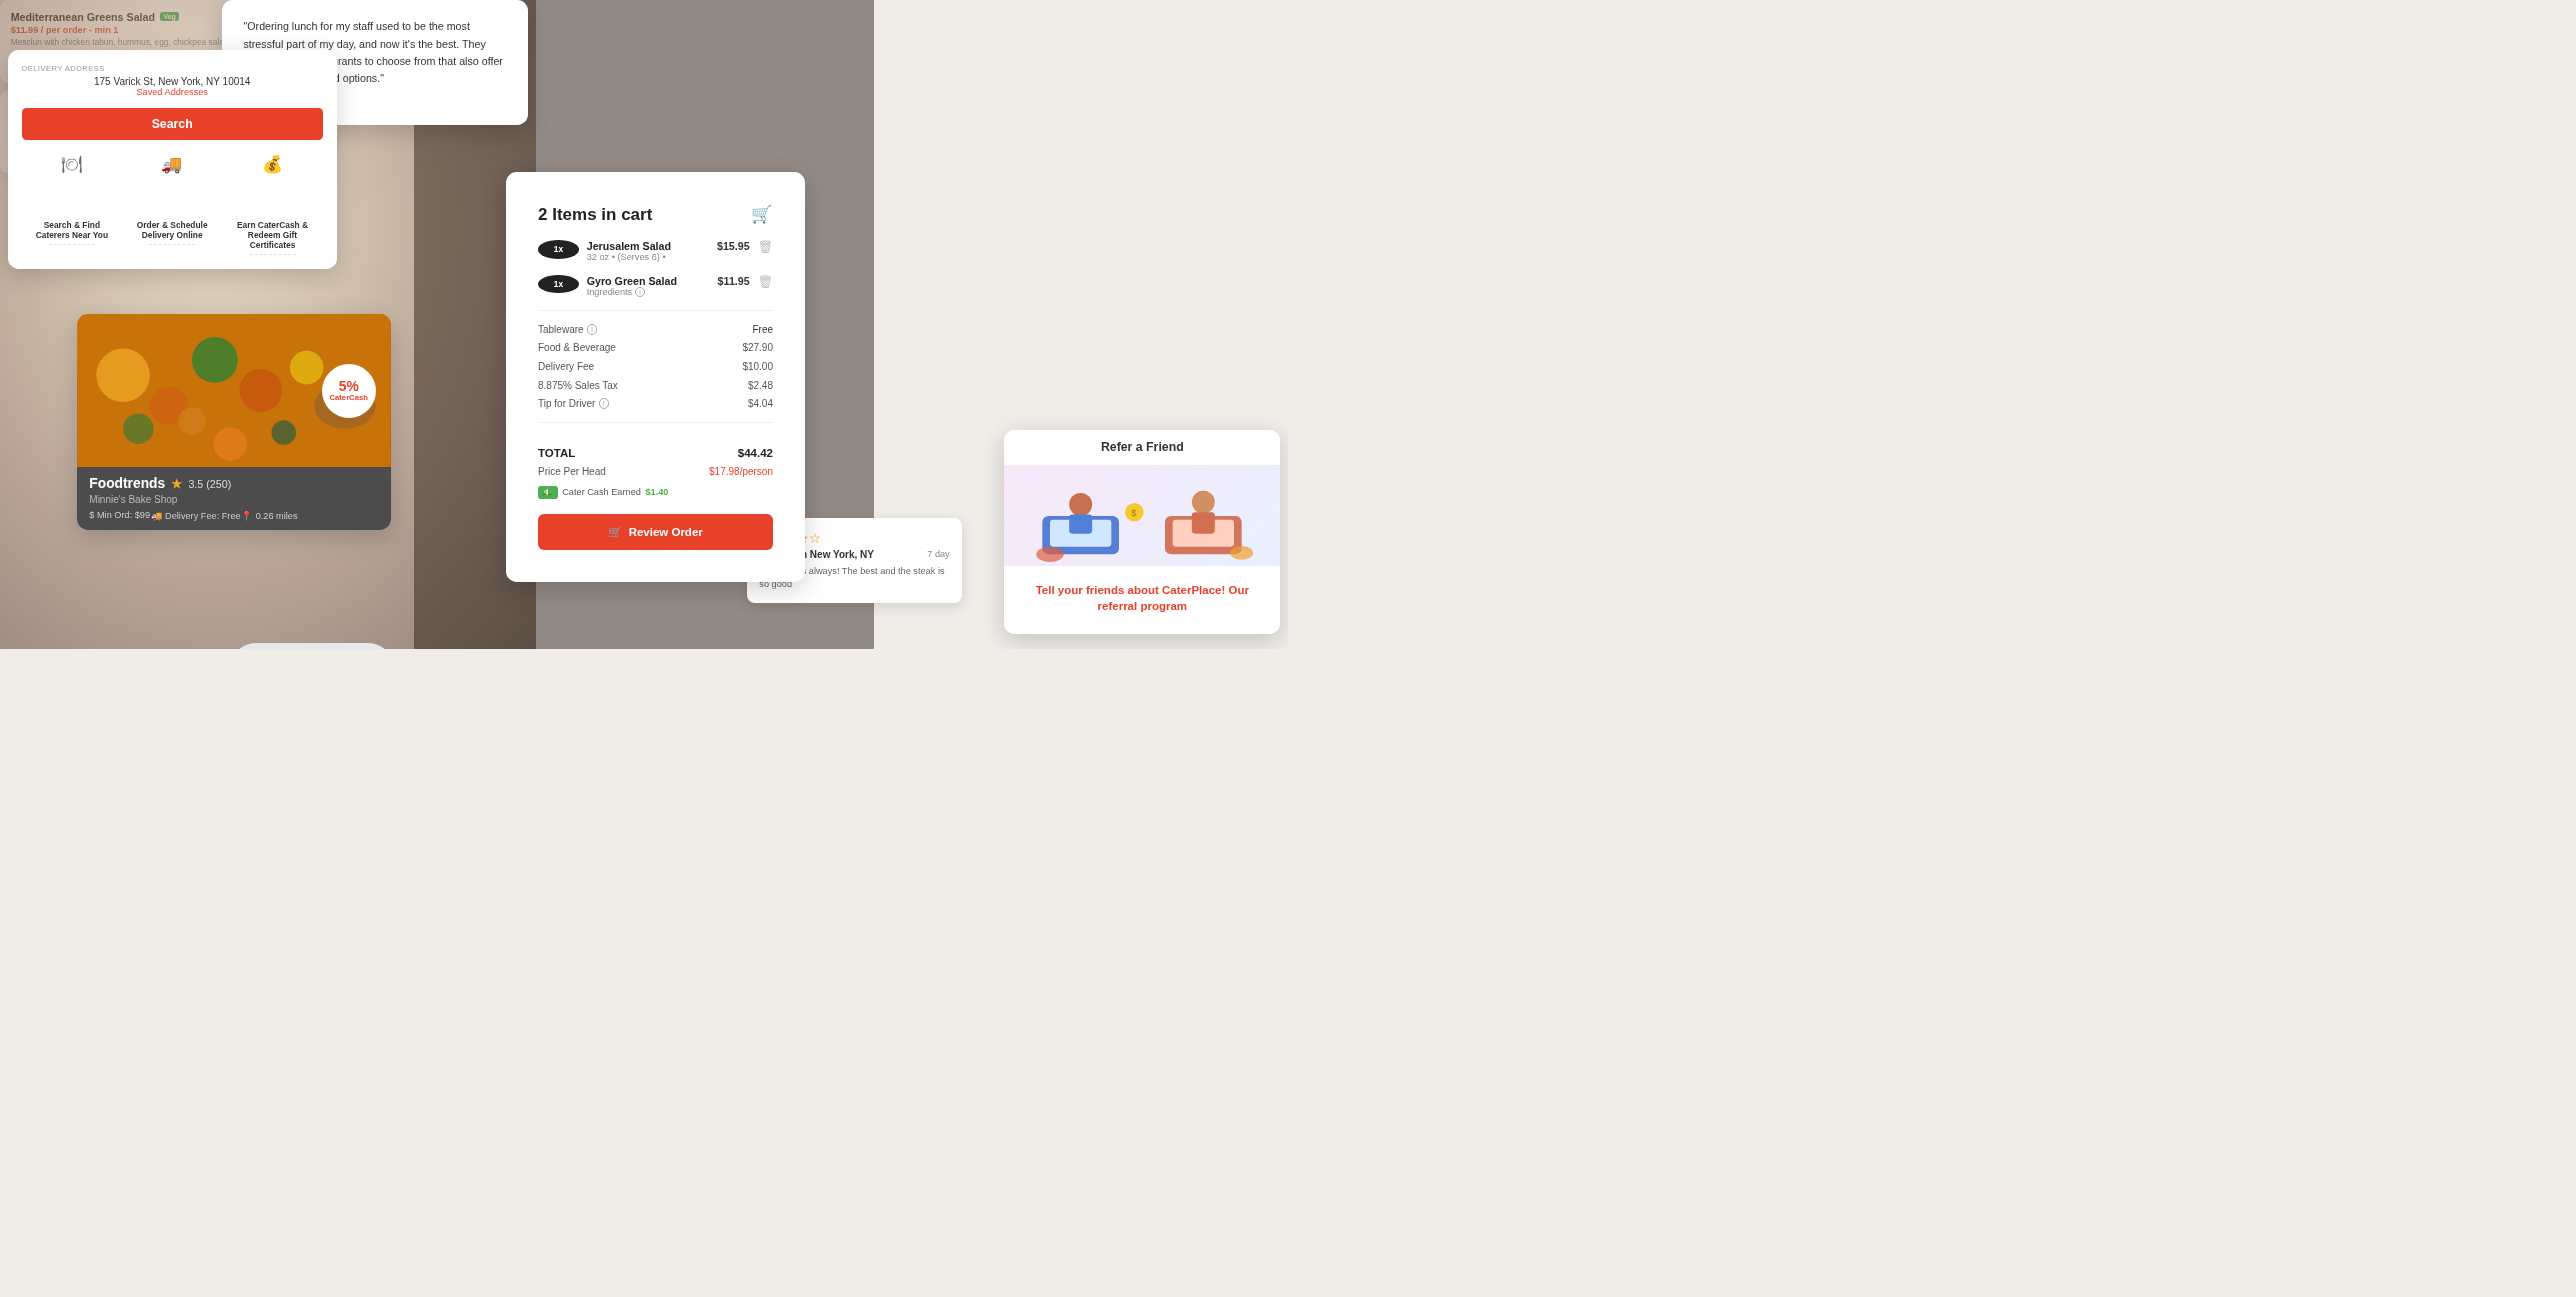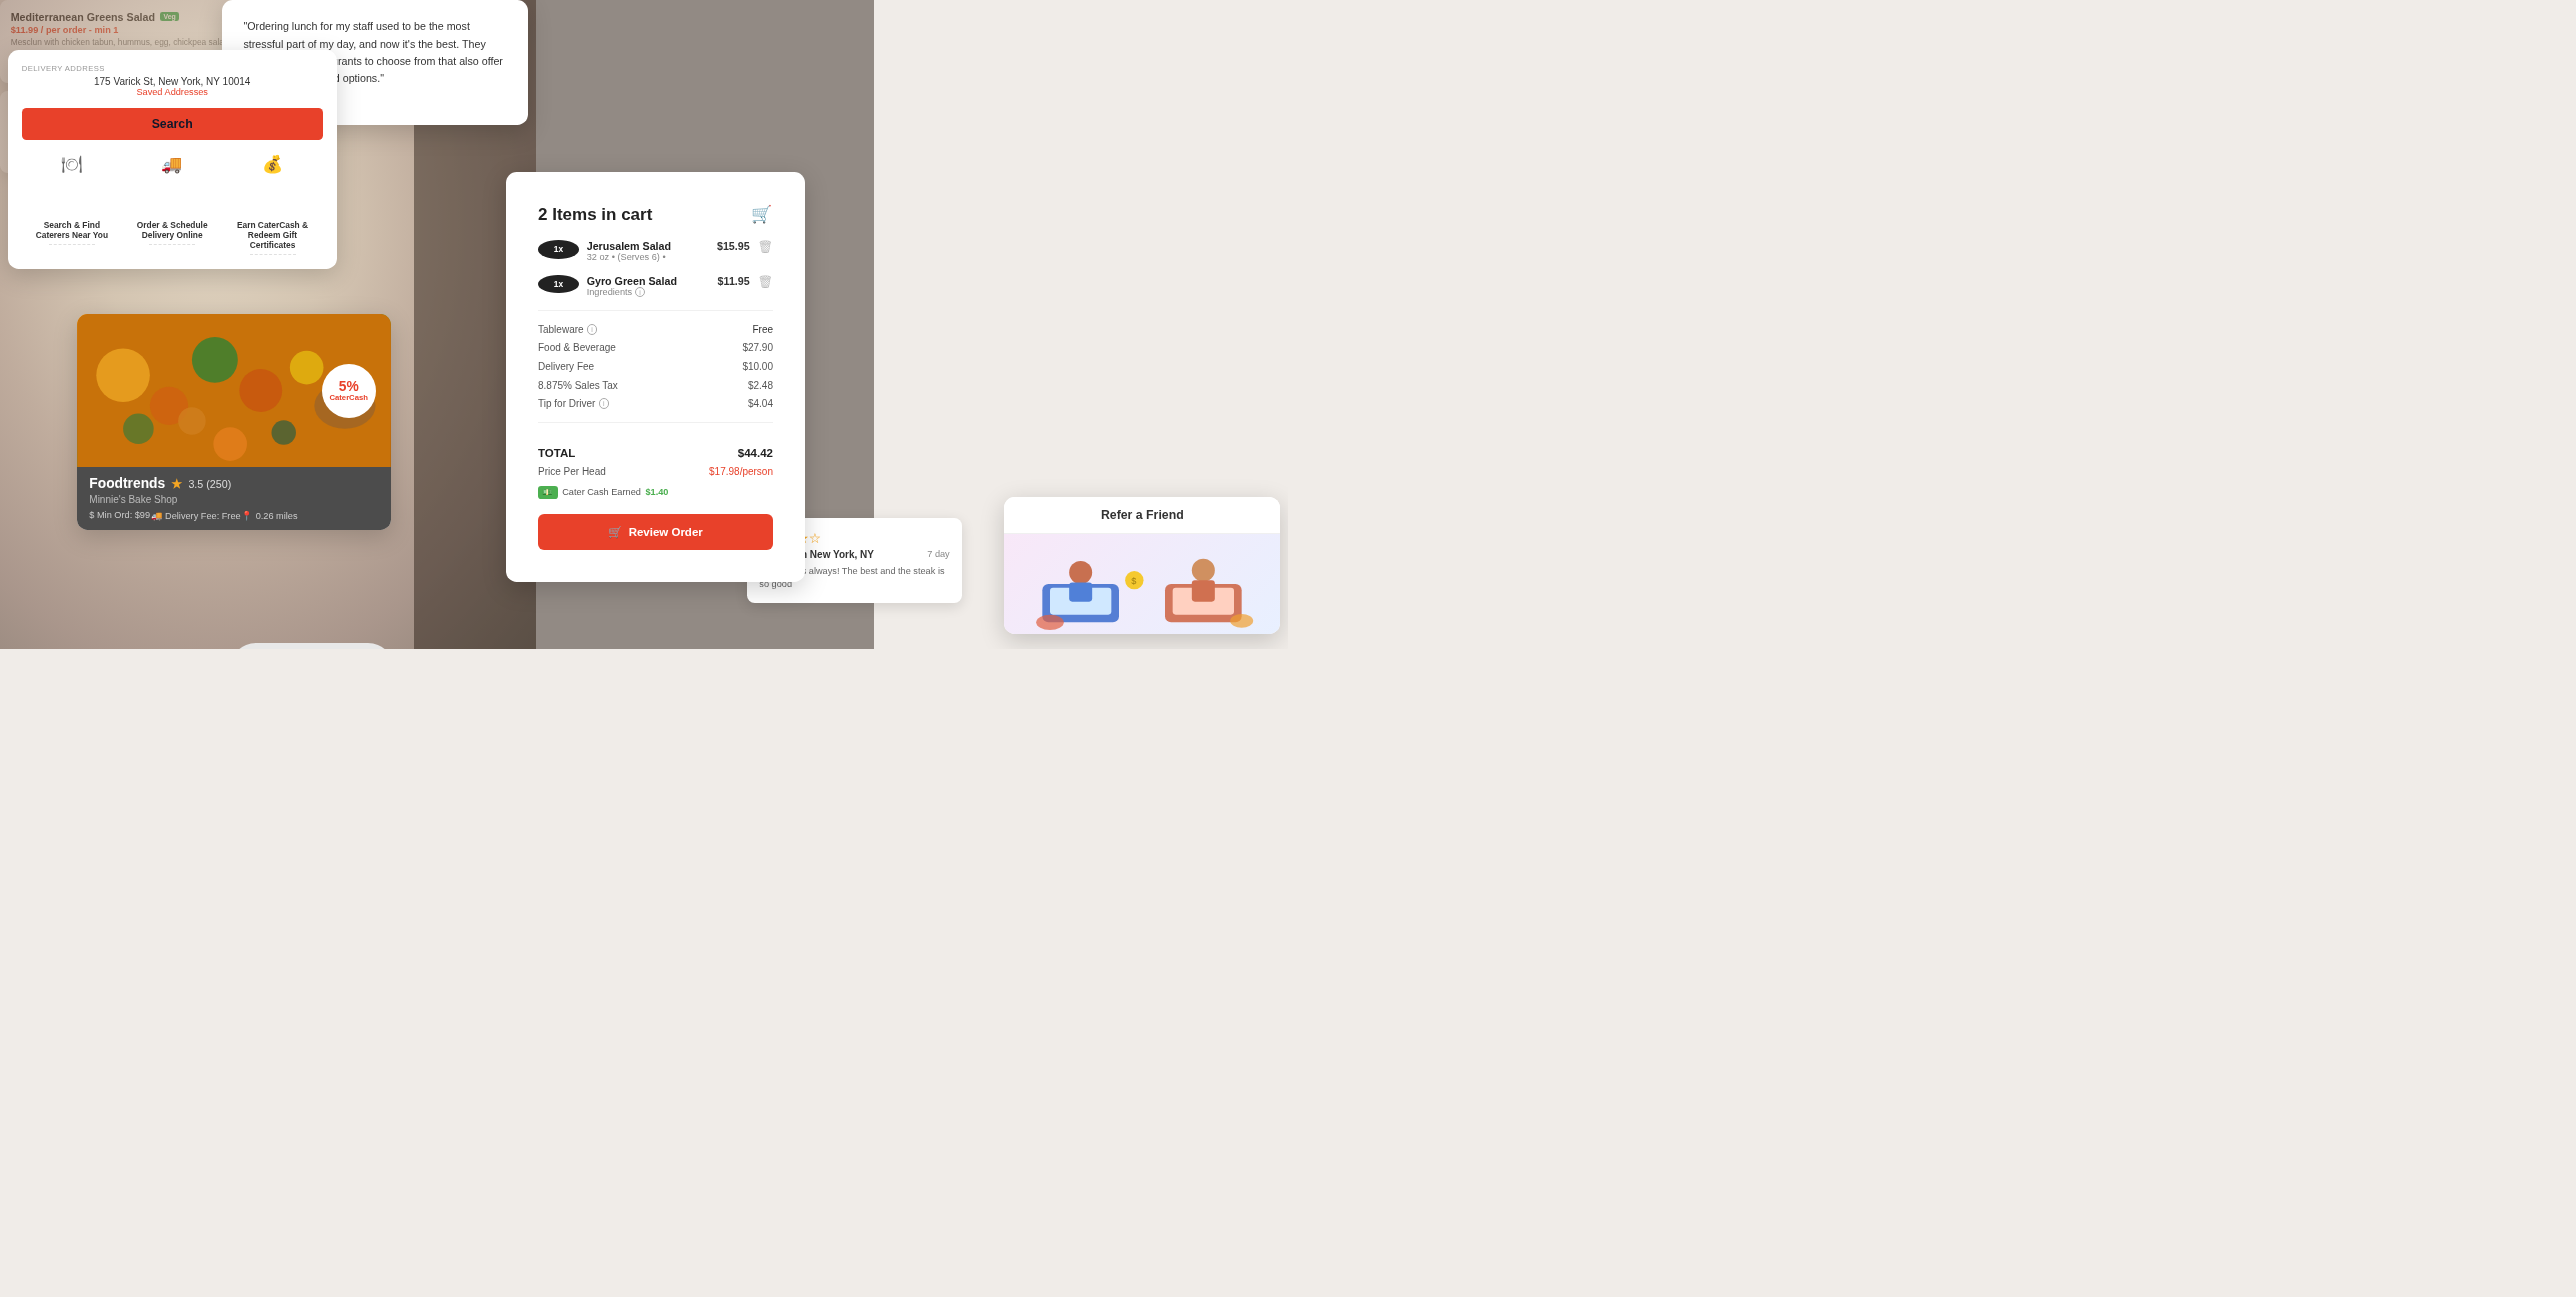--- a/index.html
+++ b/index.html
@@ -54,21 +54,21 @@
       font-size: 10px;
       color: #333;
     }
     .search-card .saved-link {
       font-size: 9.2px;
       color: #e8412a;
       cursor: pointer;
     }
     .search-card .search-btn {
       background: #e8412a;
-      color: #0f172a;
+      color: #ffffff;
       border: none;
       border-radius: 4.6px;
       width: 100%;
       padding: 9.2px;
       font-size: 12.3px;
       font-weight: 600;
       cursor: pointer;
       margin-bottom: 13.8px;
     }
     .search-card .features {
@@ -735,20 +735,23 @@
 
         <rect x="180" y="60" width="100" height="50" rx="8" fill="#cc6040" opacity="0.85"></rect>
         <rect x="190" y="65" width="80" height="35" rx="4" fill="#ffd0c0"></rect>
         <circle cx="230" cy="42" r="15" fill="#d09060"></circle>
         <rect x="215" y="55" width="30" height="28" rx="4" fill="#d07050"></rect>
 
         <ellipse cx="30" cy="110" rx="18" ry="10" fill="#e06040" opacity="0.7"></ellipse>
         <ellipse cx="280" cy="108" rx="15" ry="9" fill="#f0a030" opacity="0.7"></ellipse>
       </svg>
     </div>
+    <div class="refer-body">
+      <div class="refer-cta">Tell your friends about CaterPlace! Our referral program</div>
+    </div>
   </div>
 
   <div class="review-card">
     <div class="review-stars">★★★★☆</div>
     <div class="review-meta">
       <span class="review-author">Colleen in New York, NY</span>
       <span>7 day</span>
     </div>
     <div class="review-text">So great as always! The best and the steak is so good</div>
   </div>

